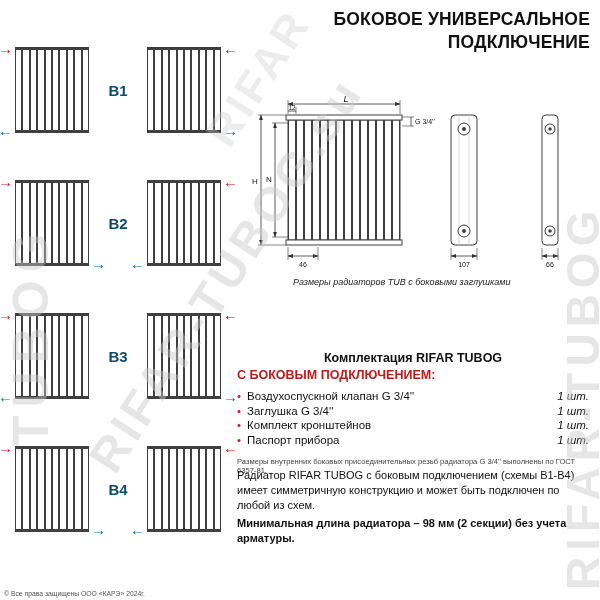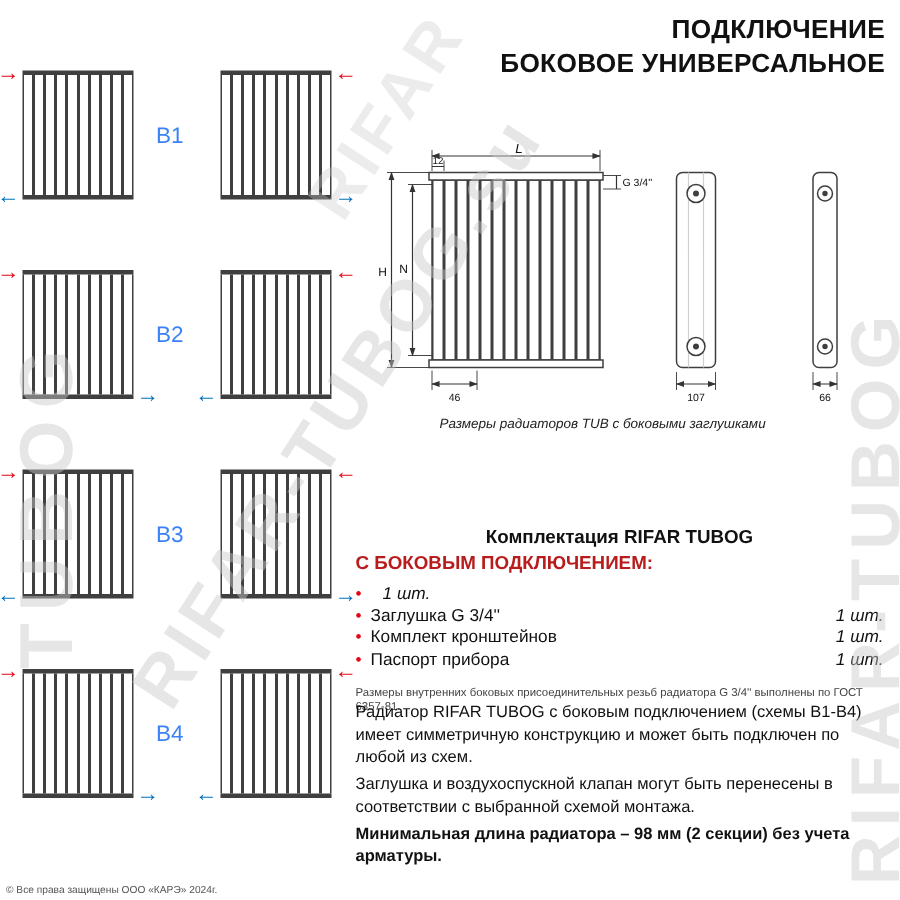--- a/index.html
+++ b/index.html
@@ -21,21 +21,21 @@
   
   .title{position:absolute;top:8px;right:10px;text-align:right;font-size:17.5px;font-weight:800;
       line-height:1.3;letter-spacing:.2px;z-index:2;}
   
   .schemes{position:absolute;left:0;top:44px;width:238px;z-index:2;}
   .scheme-row{display:flex;align-items:center;height:92px;margin-bottom:41px;}
   .rad-wrap{position:relative;width:104px;height:86px;flex:none;}
   .radiator{position:absolute;left:15px;top:0;width:74px;height:86px;box-sizing:border-box;
       border-top:3px solid #3f3f3f;border-bottom:3px solid #3f3f3f;
       background:repeating-linear-gradient(90deg,#3f3f3f 0 1px,#fff 1px 6.4px,#3f3f3f 6.4px 7.4px);}
-  .scheme-label{width:28px;font-weight:400;font-size:15px;flex:none;color:#3b82f6;}
+  .scheme-label{width:28px;text-align:center;font-weight:700;font-size:15px;flex:none;color:#0c4a6e;}
   .arrow{position:absolute;font-size:15px;font-weight:700;line-height:14px;}
   .arrow.top-left{left:-2px;top:-5px;}
   .arrow.bottom-left{left:-2px;bottom:-5px;}
   .arrow.top-right{right:-2px;top:-5px;}
   .arrow.bottom-right{right:-2px;bottom:-5px;}
   .arrow.supply{color:#e30613;}
   .arrow.return{color:#0072bc;}
   
   .drawing{position:absolute;left:248px;top:96px;z-index:2;}
   .drawing text{font-family:"Liberation Sans",sans-serif;}
@@ -61,22 +61,22 @@
 <body>
 
 <div class="page">
 
   <span class="wm wm-left">TUBOG</span>
   <span class="wm wm-center">RIFAR-TUBOG.su</span>
   <span class="wm wm-right">RIFAR-TUBOG</span>
   <span class="wm wm-top">RIFAR</span>
 
   <div class="title">
+    <div>БОКОВОЕ УНИВЕРСАЛЬНОЕ</div>
     <div>ПОДКЛЮЧЕНИЕ</div>
-    <div>БОКОВОЕ УНИВЕРСАЛЬНОЕ</div>
   </div>
 
   <div class="schemes" id="scheme-rows">
       <div class="scheme-row">
         <div class="rad-wrap">
           <div class="radiator"></div>
           <span class="arrow top-left supply">→</span>
           <span class="arrow bottom-left return">←</span>
         </div>
         <span class="scheme-label">В1</span>
@@ -196,20 +196,21 @@
   </svg>
 
   <div class="caption">Размеры радиаторов TUB с боковыми заглушками</div>
 
   <div class="kit">
     <div class="kit-title">Комплектация RIFAR TUBOG</div>
     <div class="kit-subtitle">С БОКОВЫМ ПОДКЛЮЧЕНИЕМ:</div>
     <ul class="kit-list">
       <li>
         <span class="bullet">•</span>
+        <span class="item-label">Воздухоспускной клапан G 3/4''</span>
         <span class="item-qty">1 шт.</span>
       </li>
       <li>
         <span class="bullet">•</span>
         <span class="item-label">Заглушка G 3/4''</span>
         <span class="item-qty">1 шт.</span>
       </li>
       <li>
         <span class="bullet">•</span>
         <span class="item-label">Комплект кронштейнов</span>
@@ -219,19 +220,18 @@
         <span class="bullet">•</span>
         <span class="item-label">Паспорт прибора</span>
         <span class="item-qty">1 шт.</span>
       </li>
     </ul>
     <div class="kit-note">Размеры внутренних боковых присоединительных резьб радиатора G 3/4'' выполнены по ГОСТ 6357-81.</div>
   </div>
 
   <div class="description">
     <p>Радиатор RIFAR TUBOG с боковым подключением (схемы В1-В4) имеет симметричную конструкцию и может быть подключен по любой из схем.</p>
-    <p>Заглушка и воздухоспускной клапан могут быть перенесены в соответствии с выбранной схемой монтажа.</p>
     <p class="min-length">Минимальная длина радиатора – 98 мм (2 секции) без учета арматуры.</p>
   </div>
 
   <div class="footer">© Все права защищены ООО «КАРЭ» 2024г.</div>
 
 </div>
 
 </body></html>

